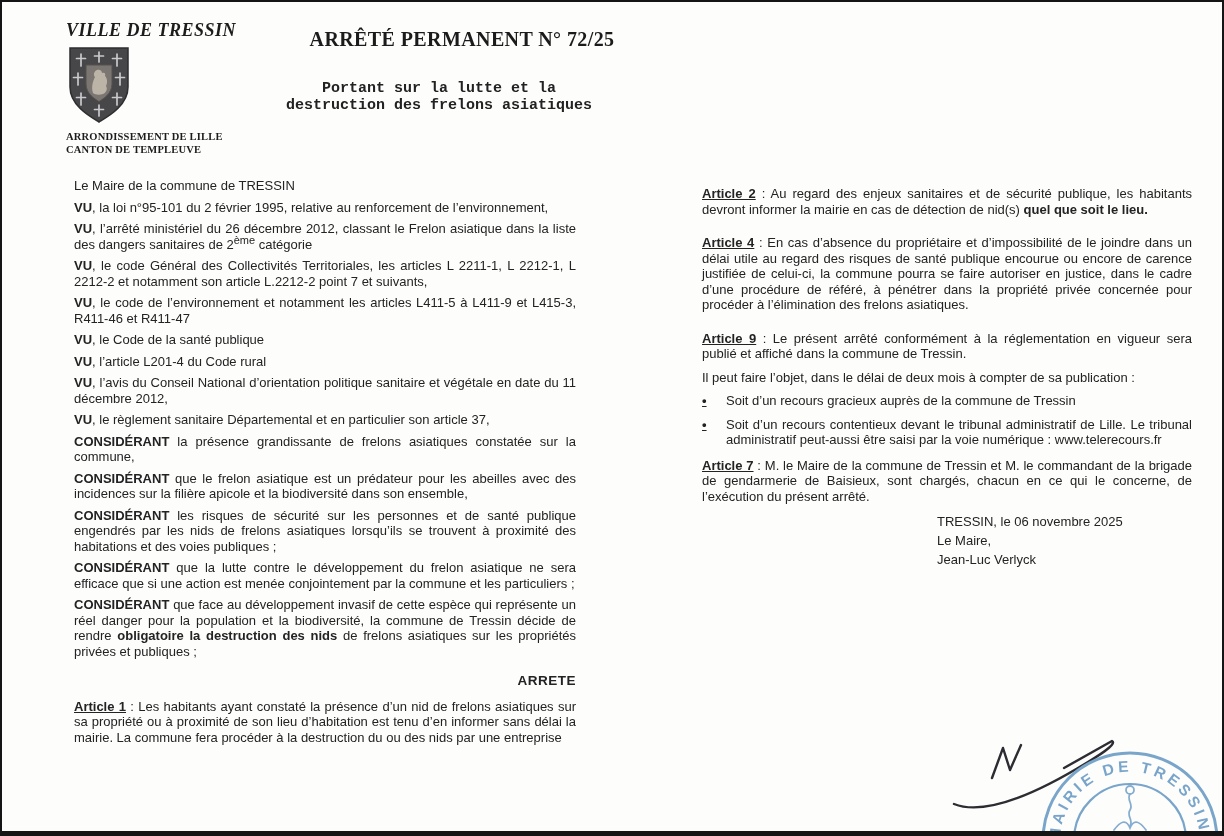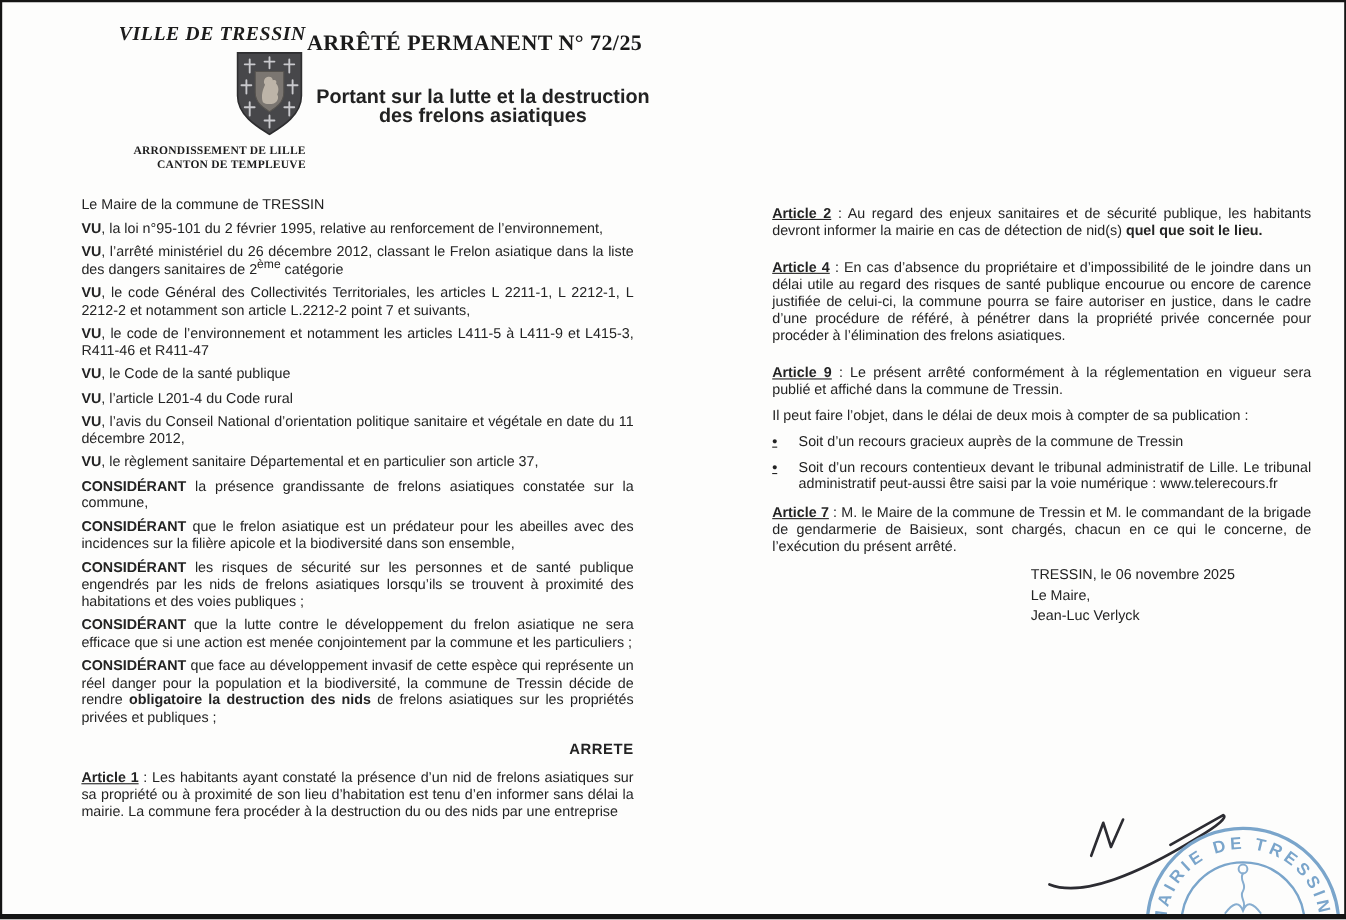--- a/index.html
+++ b/index.html
@@ -2,31 +2,31 @@
 <html><head>
 <meta charset="utf-8">
 <style>
   html,body{margin:0;padding:0;background:#e8e8e8;}
   .page{
     position:relative; width:1224px; height:836px; background:#fdfdfc;
     border:2px solid #151515; border-bottom-width:5px; box-sizing:border-box;
     overflow:hidden; font-family:"Liberation Sans", sans-serif; color:#232323;
   }
   
-  .brand{position:absolute; left:64px; top:18px; width:212px; text-align:right;}
+  .brand{position:absolute; left:64px; top:18px; width:212px; text-align:left;}
   .brand-title{font-family:"Liberation Serif", serif; font-style:italic; font-weight:bold;
     font-size:18px; letter-spacing:.5px; color:#1c1c1c;}
   .crest{margin:4px auto 2px;}
   .brand-sub{font-family:"Liberation Serif", serif; font-weight:bold; font-size:10.5px;
     line-height:12.5px; color:#1c1c1c; letter-spacing:.2px;}
-  .doc-title{position:absolute; left:277px; top:26px; width:366px; 
+  .doc-title{position:absolute; left:277px; top:26px; width:366px; text-align:center;
     font-family:"Liberation Serif", serif; font-weight:bold; font-size:20px;
     letter-spacing:.4px; color:#1b1b1b;}
   .doc-subtitle{position:absolute; left:277px; top:78px; width:320px; text-align:center;
-    font-weight:bold; font-size:18px; line-height:17px; color:#222;}
+    font-weight:bold; font-size:15px; line-height:17px; color:#222;font-family:Liberation Mono, monospace;}
   
   .col{position:absolute; font-size:13px; line-height:15.5px;}
   .col-left{left:72px; top:176px; width:502px;}
   .col-right{left:700px; top:184px; width:490px;}
   .par{margin:0 0 6px; text-align:justify;}
   .gap-top{margin-top:4px;}
   .arrete{margin:14px 0 10px; text-align:right; font-weight:bold; font-size:13.5px; letter-spacing:.5px;}
   .alab{font-weight:bold; text-decoration:underline;}
   .rpar{margin:0 0 18px; text-align:justify;}
   .rpar-tight{margin:0 0 8px; text-align:justify;}

